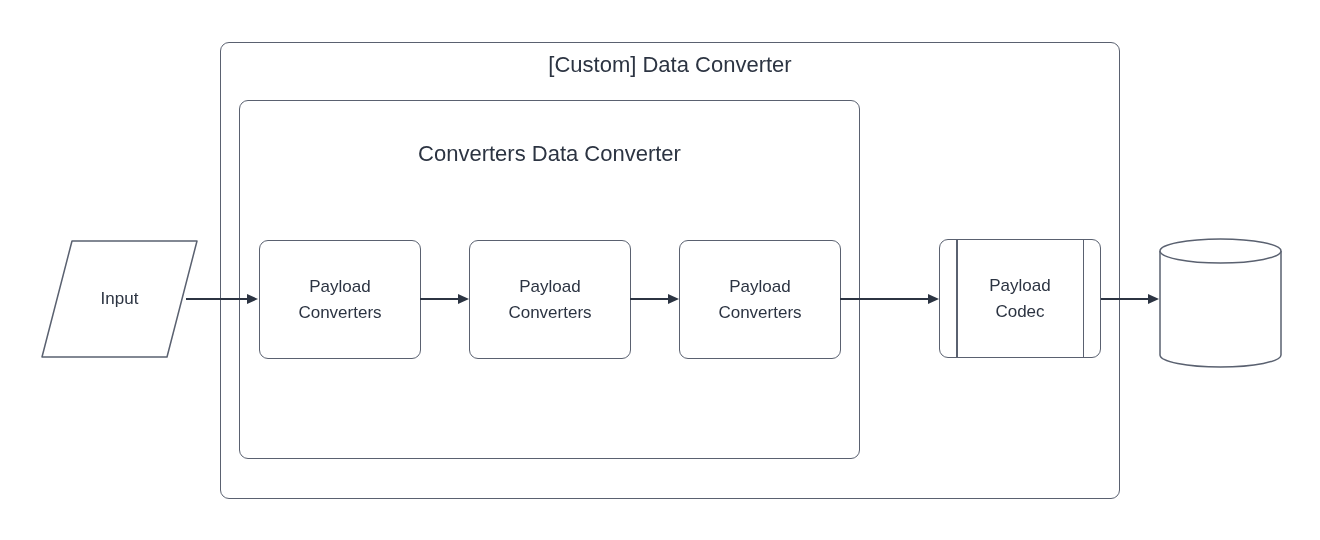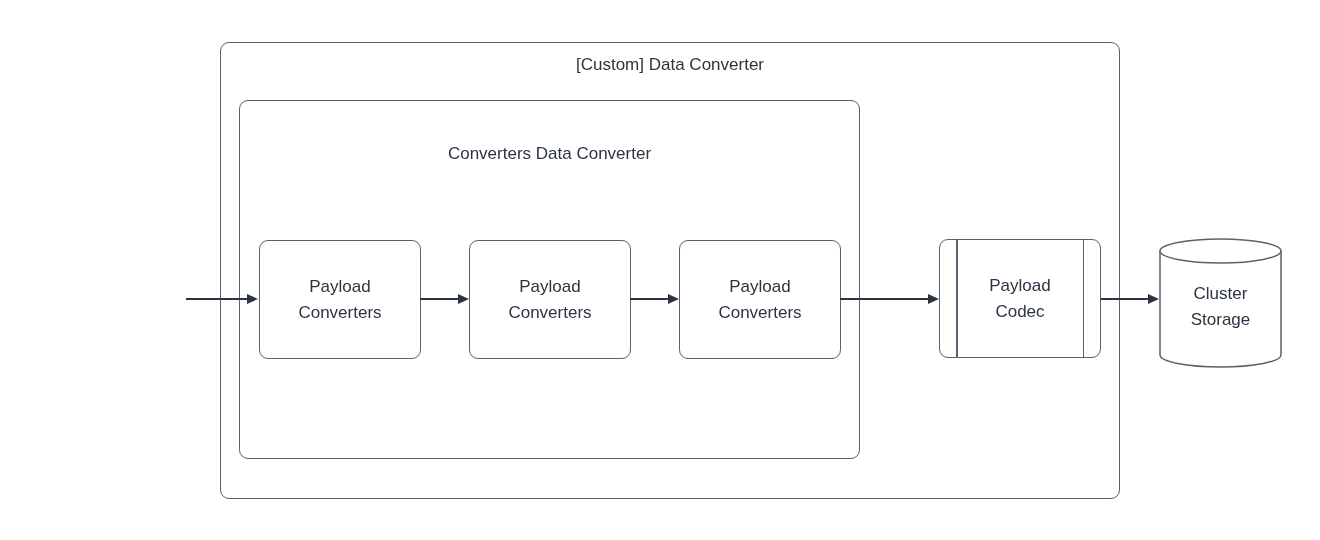--- a/index.html
+++ b/index.html
@@ -21,21 +21,21 @@
     border: 1.5px solid var(--stroke, #5a6170);
     border-radius: 9px;
     background: transparent;
   }
   .group-outer { left: 220px; top: 42px; width: 900px; height: 457px; }
   .group-inner { left: 239px; top: 100px; width: 621px; height: 359px; }
   .group-title {
     position: absolute;
     left: 0; right: 0;
     text-align: center;
-    font-size: 17px;
+    font-size: 22px;
     line-height: 22px;
     color: var(--ink, #2c3442);
   }
   .group-outer .group-title { top: 11px; }
   .group-inner .group-title { top: 42px; }
 
   
   .node {
     position: absolute;
     display: flex;
@@ -113,20 +113,26 @@
 <div class="canvas">
 
   <div class="group group-outer">
     <div class="group-title">[Custom] Data Converter</div>
   </div>
 
   <div class="group group-inner">
     <div class="group-title">Converters Data Converter</div>
   </div>
 
+  <div class="node para">
+    <svg class="shape-svg" viewBox="0 0 157 118">
+      <polygon class="shape" points="31,1 156,1 126,117 1,117"></polygon>
+    </svg>
+    <div class="label">Input</div>
+  </div>
 
   <div class="node box box-1">
     <div class="label">Payload
 Converters</div>
   </div>
 
   <div class="node box box-2">
     <div class="label">Payload
 Converters</div>
   </div>
@@ -141,22 +147,20 @@
     <span class="vline vline-r"></span>
     <div class="label">Payload
 Codec</div>
   </div>
 
   <div class="node cyl">
     <svg class="shape-svg" viewBox="0 0 123 130">
       <path class="shape" d="M1,13 L1,117 A60.5,12 0 0 0 122,117 L122,13"></path>
       <ellipse class="shape" cx="61.5" cy="13" rx="60.5" ry="12"></ellipse>
     </svg>
-    <div class="label">Cluster
-Storage</div>
   </div>
 
   <div class="arrow arrow-1"></div>
   <div class="arrow arrow-2"></div>
   <div class="arrow arrow-3"></div>
   <div class="arrow arrow-4"></div>
   <div class="arrow arrow-5"></div>
 
 </div>
 

